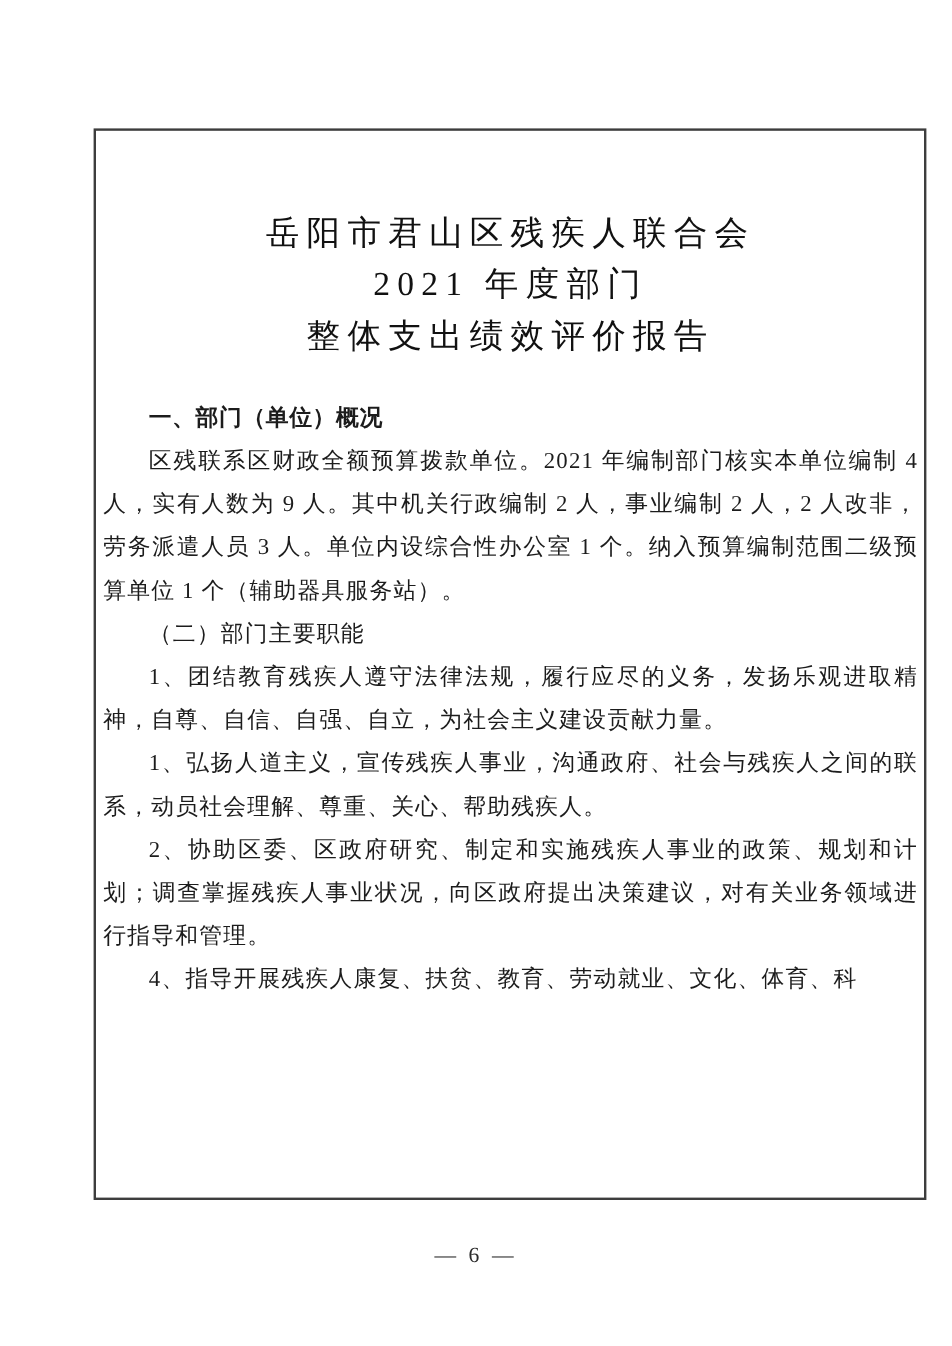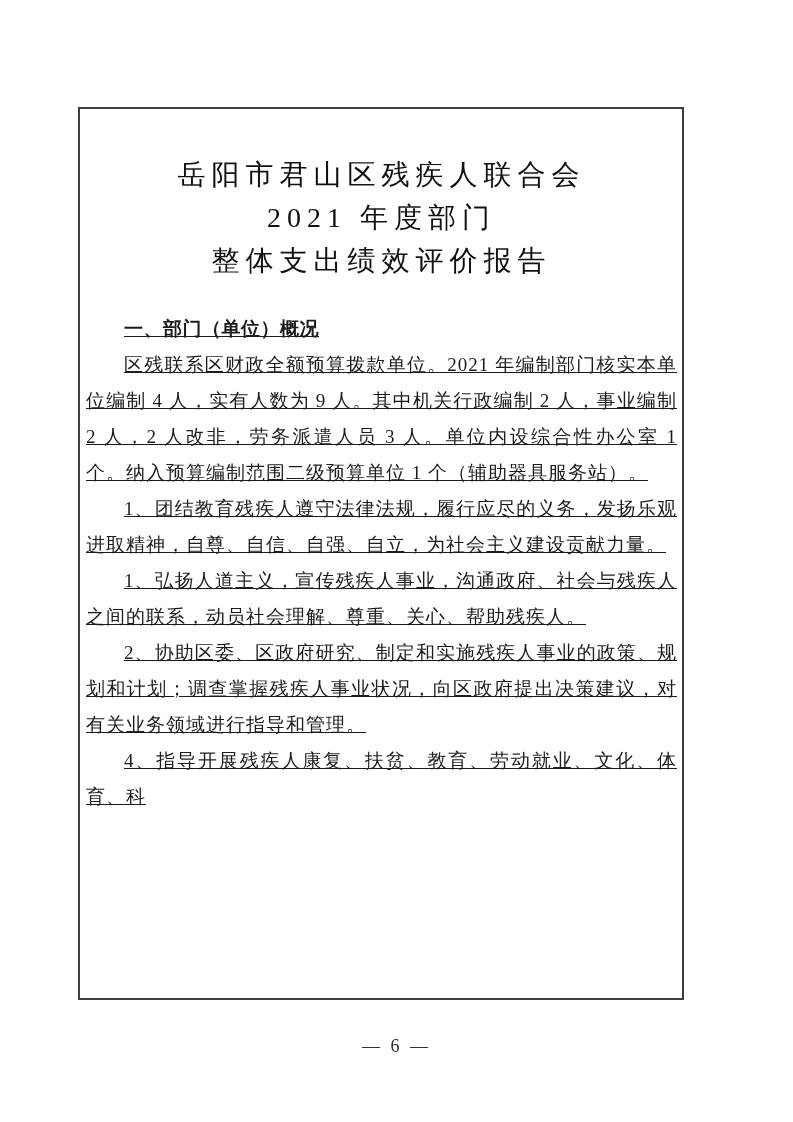--- a/index.html
+++ b/index.html
@@ -12,46 +12,45 @@
     background: #ffffff;
     position: relative;
     font-family: "Liberation Serif", serif;
     color: #1c1c1c;
     overflow: hidden;
   }
   .page-border {
     position: absolute;
     left: 78px;
     top: 107px;
-    width: 606px;
+    width: 694px;
     height: 893px;
     border: 2px solid #3d3d3d;
     box-sizing: border-box;
-    padding: 44px 5px 0 6px;
+    padding: 64px 5px 0 6px;
     overflow: hidden;
     background: #ffffff;
   }
   .doc-title {
     text-align: center;
     font-size: 28px;
     line-height: 43px;
     letter-spacing: 6px;
     font-weight: 500;
     color: #111111;
     white-space: nowrap;
   }
   .doc-body {
     margin-top: 29px;
     font-size: 19px;
     line-height: 36px;
     letter-spacing: 1px;
     text-align: justify;
     text-justify: inter-character;
     color: #1c1c1c;
-    text-decoration: underline;
   }
   .doc-body p {
     margin: 0;
     text-indent: 2em;
   }
   .doc-body p.h1 {
     font-family: "Liberation Sans", sans-serif;
     font-weight: bold;
     letter-spacing: 0.5px;
   }
@@ -73,20 +72,21 @@
 
   <div class="doc-title">
     <div class="title-line">岳阳市君山区残疾人联合会</div>
     <div class="title-line">2021 年度部门</div>
     <div class="title-line">整体支出绩效评价报告</div>
   </div>
 
   <div class="doc-body">
     <p class="h1">一、部门（单位）概况</p>
     <p class="para">区残联系区财政全额预算拨款单位。2021 年编制部门核实本单位编制 4 人，实有人数为 9 人。其中机关行政编制 2 人，事业编制 2 人，2 人改非，劳务派遣人员 3 人。单位内设综合性办公室 1 个。纳入预算编制范围二级预算单位 1 个（辅助器具服务站）。</p>
+    <p class="h2">（二）部门主要职能</p>
     <p class="para">1、团结教育残疾人遵守法律法规，履行应尽的义务，发扬乐观进取精神，自尊、自信、自强、自立，为社会主义建设贡献力量。</p>
     <p class="para">1、弘扬人道主义，宣传残疾人事业，沟通政府、社会与残疾人之间的联系，动员社会理解、尊重、关心、帮助残疾人。</p>
     <p class="para">2、协助区委、区政府研究、制定和实施残疾人事业的政策、规划和计划；调查掌握残疾人事业状况，向区政府提出决策建议，对有关业务领域进行指导和管理。</p>
     <p class="para">4、指导开展残疾人康复、扶贫、教育、劳动就业、文化、体育、科</p>
   </div>
 
 </div>
 
 <div class="doc-footer">— 6 —</div>
 

